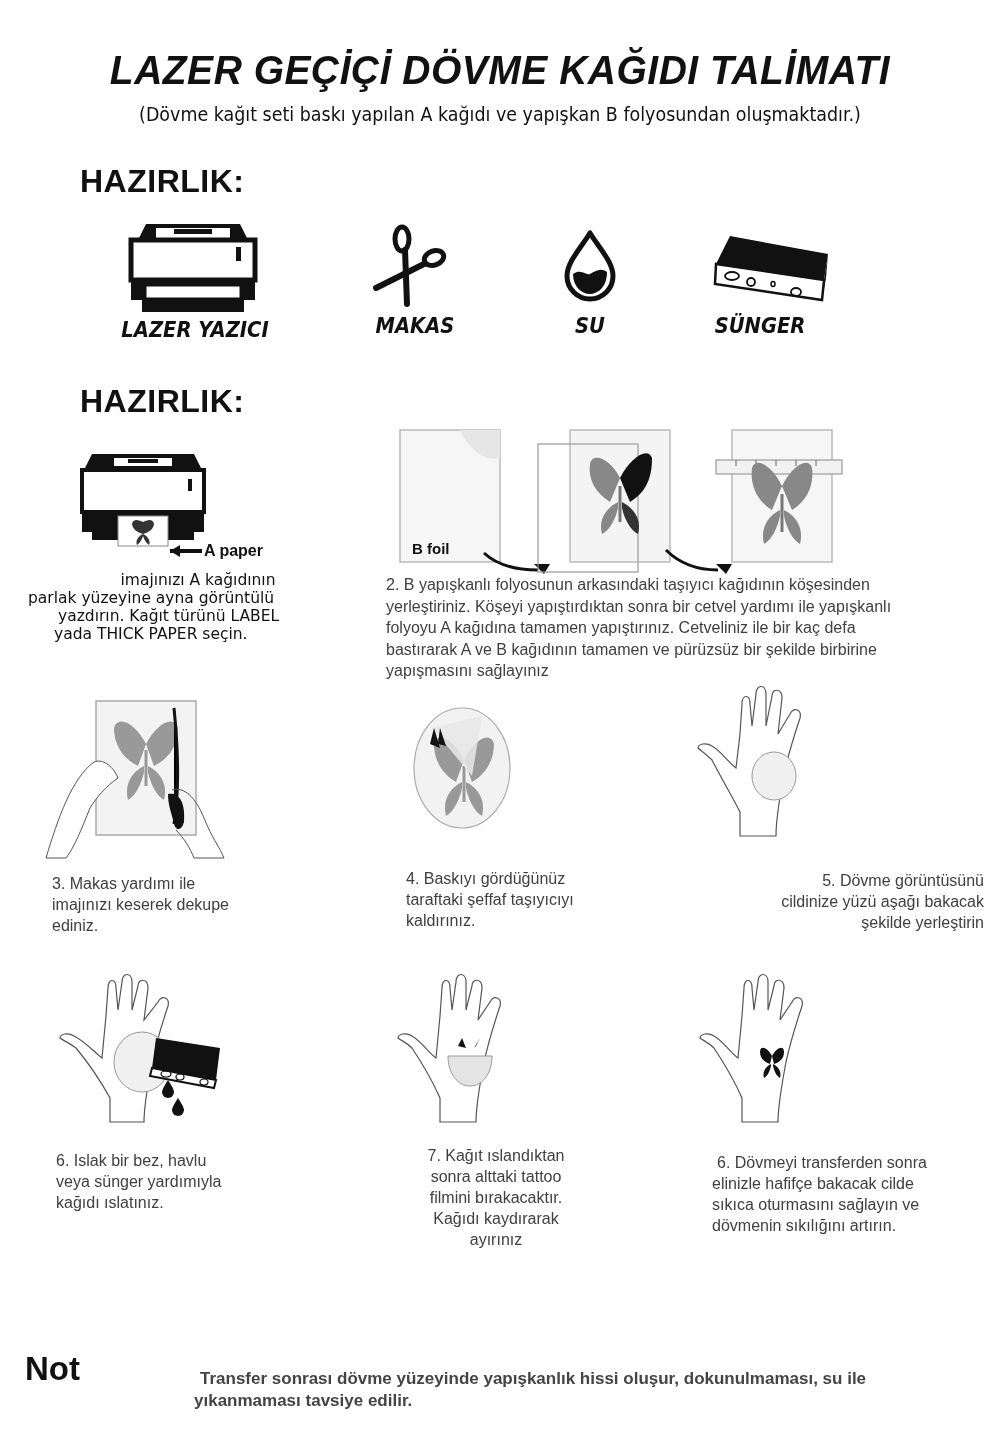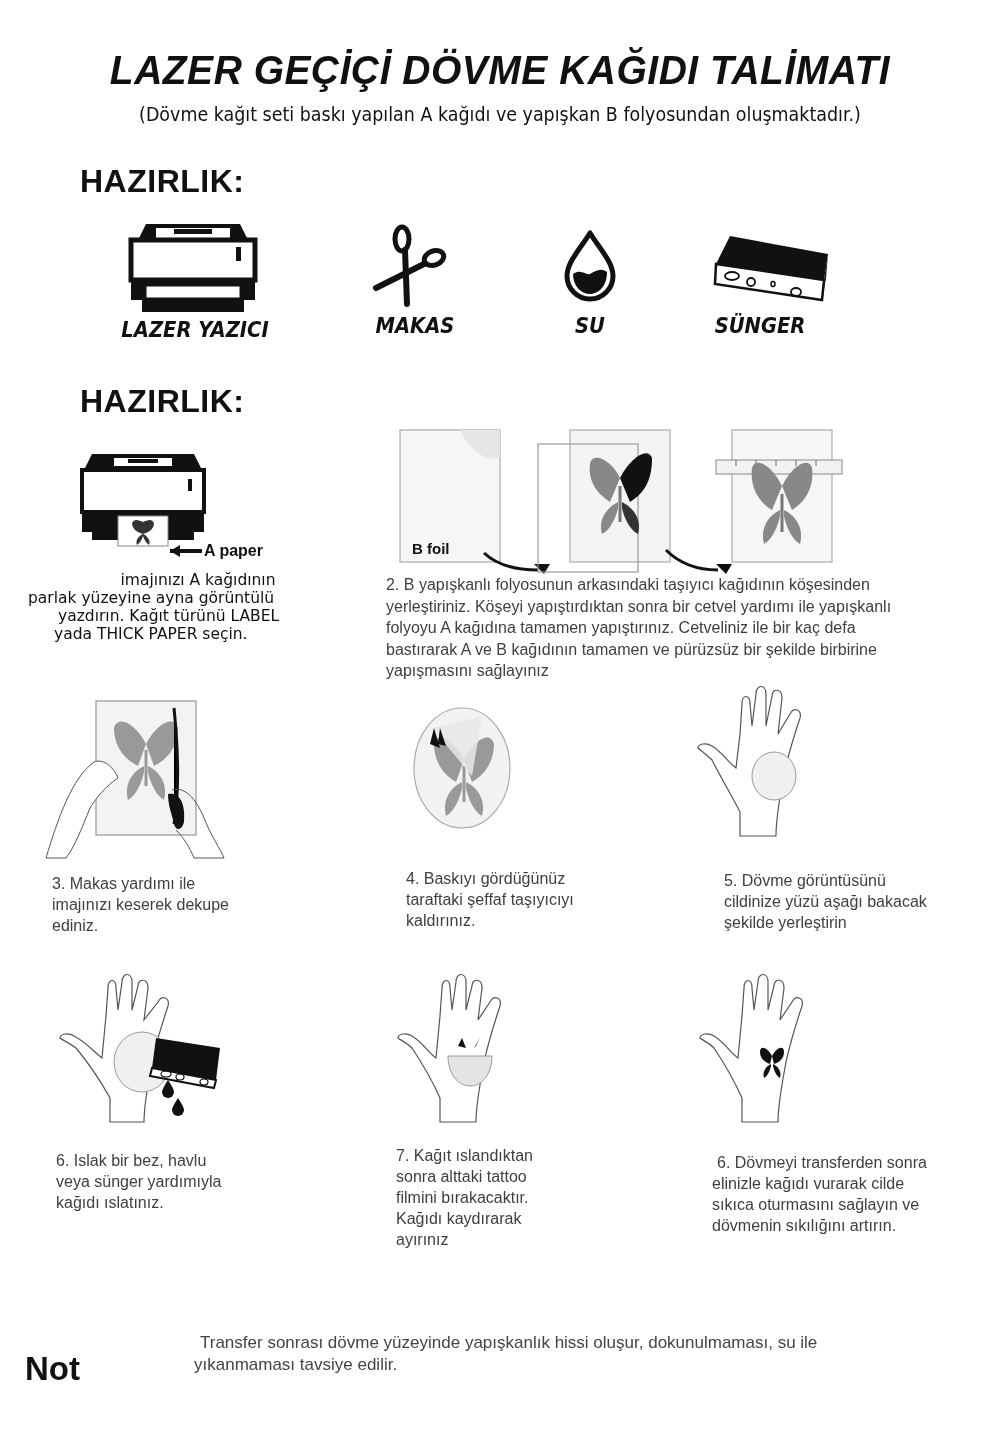--- a/index.html
+++ b/index.html
@@ -181,21 +181,21 @@
   <div>taraftaki şeffaf taşıyıcıyı</div>
   <div>kaldırınız.</div>
 </div>
 
 <div class="abs" style="left:696px; top:686px; width:130px; height:155px;">
   <svg width="130" height="155" viewBox="0 0 130 155">
     <path d="M44 150 L44 126 C36 110 24 90 16 74 C10 68 4 64 2 62 C2 58 10 56 16 60 C26 66 32 76 40 82 L44 48 L46 18 C46 8 54 8 54 18 L56 40 L60 8 C60 -2 70 -2 70 8 L70 40 L76 10 C76 2 86 2 86 12 L82 48 L94 28 C98 20 106 24 104 32 C98 50 92 70 88 88 C84 110 80 130 80 150 Z" fill="#fff" stroke="#555" stroke-width="1.2"></path>
     <ellipse cx="78" cy="90" rx="22" ry="24" fill="#f0f0f0" stroke="#999" stroke-width="1"></ellipse>
   </svg>
 </div>
-<div class="abs step-text" style="left:724px; top:870px; width:260px;">
+<div class="abs step-text" style="left:724px; top:870px; width:260px;text-align:right;">
   <div>5.  Dövme görüntüsünü</div>
   <div>cildinize yüzü aşağı bakacak</div>
   <div>şekilde yerleştirin</div>
 </div>
 
 <div class="abs" style="left:56px; top:976px; width:170px; height:150px;">
   <svg width="170" height="150" viewBox="0 0 170 150">
     <path d="M54 146 L54 122 C44 104 30 84 20 72 C12 66 6 64 4 62 C4 58 12 56 18 60 C30 66 38 76 46 82 L50 40 L52 12 C52 2 60 2 60 12 L62 34 L66 6 C66 -4 76 -4 76 6 L76 34 L82 10 C82 2 92 2 92 12 L88 44 L102 26 C106 18 114 22 112 30 C106 48 100 68 96 86 C92 108 88 128 88 146 Z" fill="#fff" stroke="#555" stroke-width="1.2"></path>
     <ellipse cx="86" cy="86" rx="28" ry="30" fill="#f0f0f0" stroke="#999" stroke-width="1"></ellipse>
     <path d="M100 62 L164 72 L160 104 L96 92 Z" fill="#111"></path>
@@ -213,43 +213,43 @@
   <div>kağıdı ıslatınız.</div>
 </div>
 
 <div class="abs" style="left:396px; top:976px; width:130px; height:150px;">
   <svg width="130" height="150" viewBox="0 0 130 150">
     <path d="M44 146 L44 122 C36 104 24 84 16 72 C10 66 4 64 2 62 C2 58 10 56 16 60 C26 66 32 76 40 82 L44 40 L46 12 C46 2 54 2 54 12 L56 34 L60 6 C60 -4 70 -4 70 6 L70 34 L76 10 C76 2 86 2 86 12 L82 44 L94 26 C98 18 106 22 104 30 C98 48 92 68 88 86 C84 108 80 128 80 146 Z" fill="#fff" stroke="#555" stroke-width="1.2"></path>
     <path d="M62 70 L66 62 L70 72 Z M80 70 L84 62 L78 72 Z" fill="#111"></path>
     <path d="M52 80 L96 80 C96 98 86 110 74 110 C62 110 52 98 52 80 Z" fill="#e4e4e4" stroke="#999" stroke-width="1"></path>
   </svg>
 </div>
-<div class="abs step-text" style="left:396px; top:1145px; width:200px; ">
+<div class="abs step-text" style="left:396px; top:1145px; width:200px; text-align:center;">
   <div>7.  Kağıt ıslandıktan</div>
   <div>sonra alttaki tattoo</div>
   <div>filmini bırakacaktır.</div>
   <div>Kağıdı kaydırarak</div>
   <div>ayırınız</div>
 </div>
 
 <div class="abs" style="left:698px; top:976px; width:130px; height:150px;">
   <svg width="130" height="150" viewBox="0 0 130 150">
     <path d="M44 146 L44 122 C36 104 24 84 16 72 C10 66 4 64 2 62 C2 58 10 56 16 60 C26 66 32 76 40 82 L44 40 L46 12 C46 2 54 2 54 12 L56 34 L60 6 C60 -4 70 -4 70 6 L70 34 L76 10 C76 2 86 2 86 12 L82 44 L94 26 C98 18 106 22 104 30 C98 48 92 68 88 86 C84 108 80 128 80 146 Z" fill="#fff" stroke="#555" stroke-width="1.2"></path>
     <g transform="translate(74 86)" fill="#111">
       <path d="M0 -6 C-4 -14 -12 -18 -12 -10 C-12 -4 -8 0 -2 2 Z"></path>
       <path d="M0 -6 C4 -14 12 -18 12 -10 C12 -4 8 0 2 2 Z"></path>
       <path d="M-1 2 C-6 4 -10 10 -8 16 C-4 14 -2 8 -1 4 Z"></path>
       <path d="M1 2 C6 4 10 10 8 16 C4 14 2 8 1 4 Z"></path>
     </g>
   </svg>
 </div>
 <div class="abs step-text" style="left:712px; top:1152px; width:270px;">
   <div style="padding-left:5px;">6. Dövmeyi transferden sonra</div>
-  <div>elinizle kağıdı vurarak cilde</div>
+  <div>elinizle hafifçe bakacak cilde</div>
   <div>sıkıca oturmasını sağlayın ve</div>
   <div>dövmenin sıkılığını artırın.</div>
 </div>
 
 <div class="abs not-label" style="left:25px; top:1350px;">Not</div>
-<div class="abs not-text" style="left:194px; top:1332px; width:780px;">
+<div class="abs not-text" style="left:194px; top:1368px; width:780px;font-weight:bold;">
   <div style="padding-left:6px;">Transfer sonrası dövme yüzeyinde yapışkanlık hissi oluşur, dokunulmaması, su ile</div>
   <div>yıkanmaması tavsiye edilir.</div>
 </div>
 
 </body></html>

